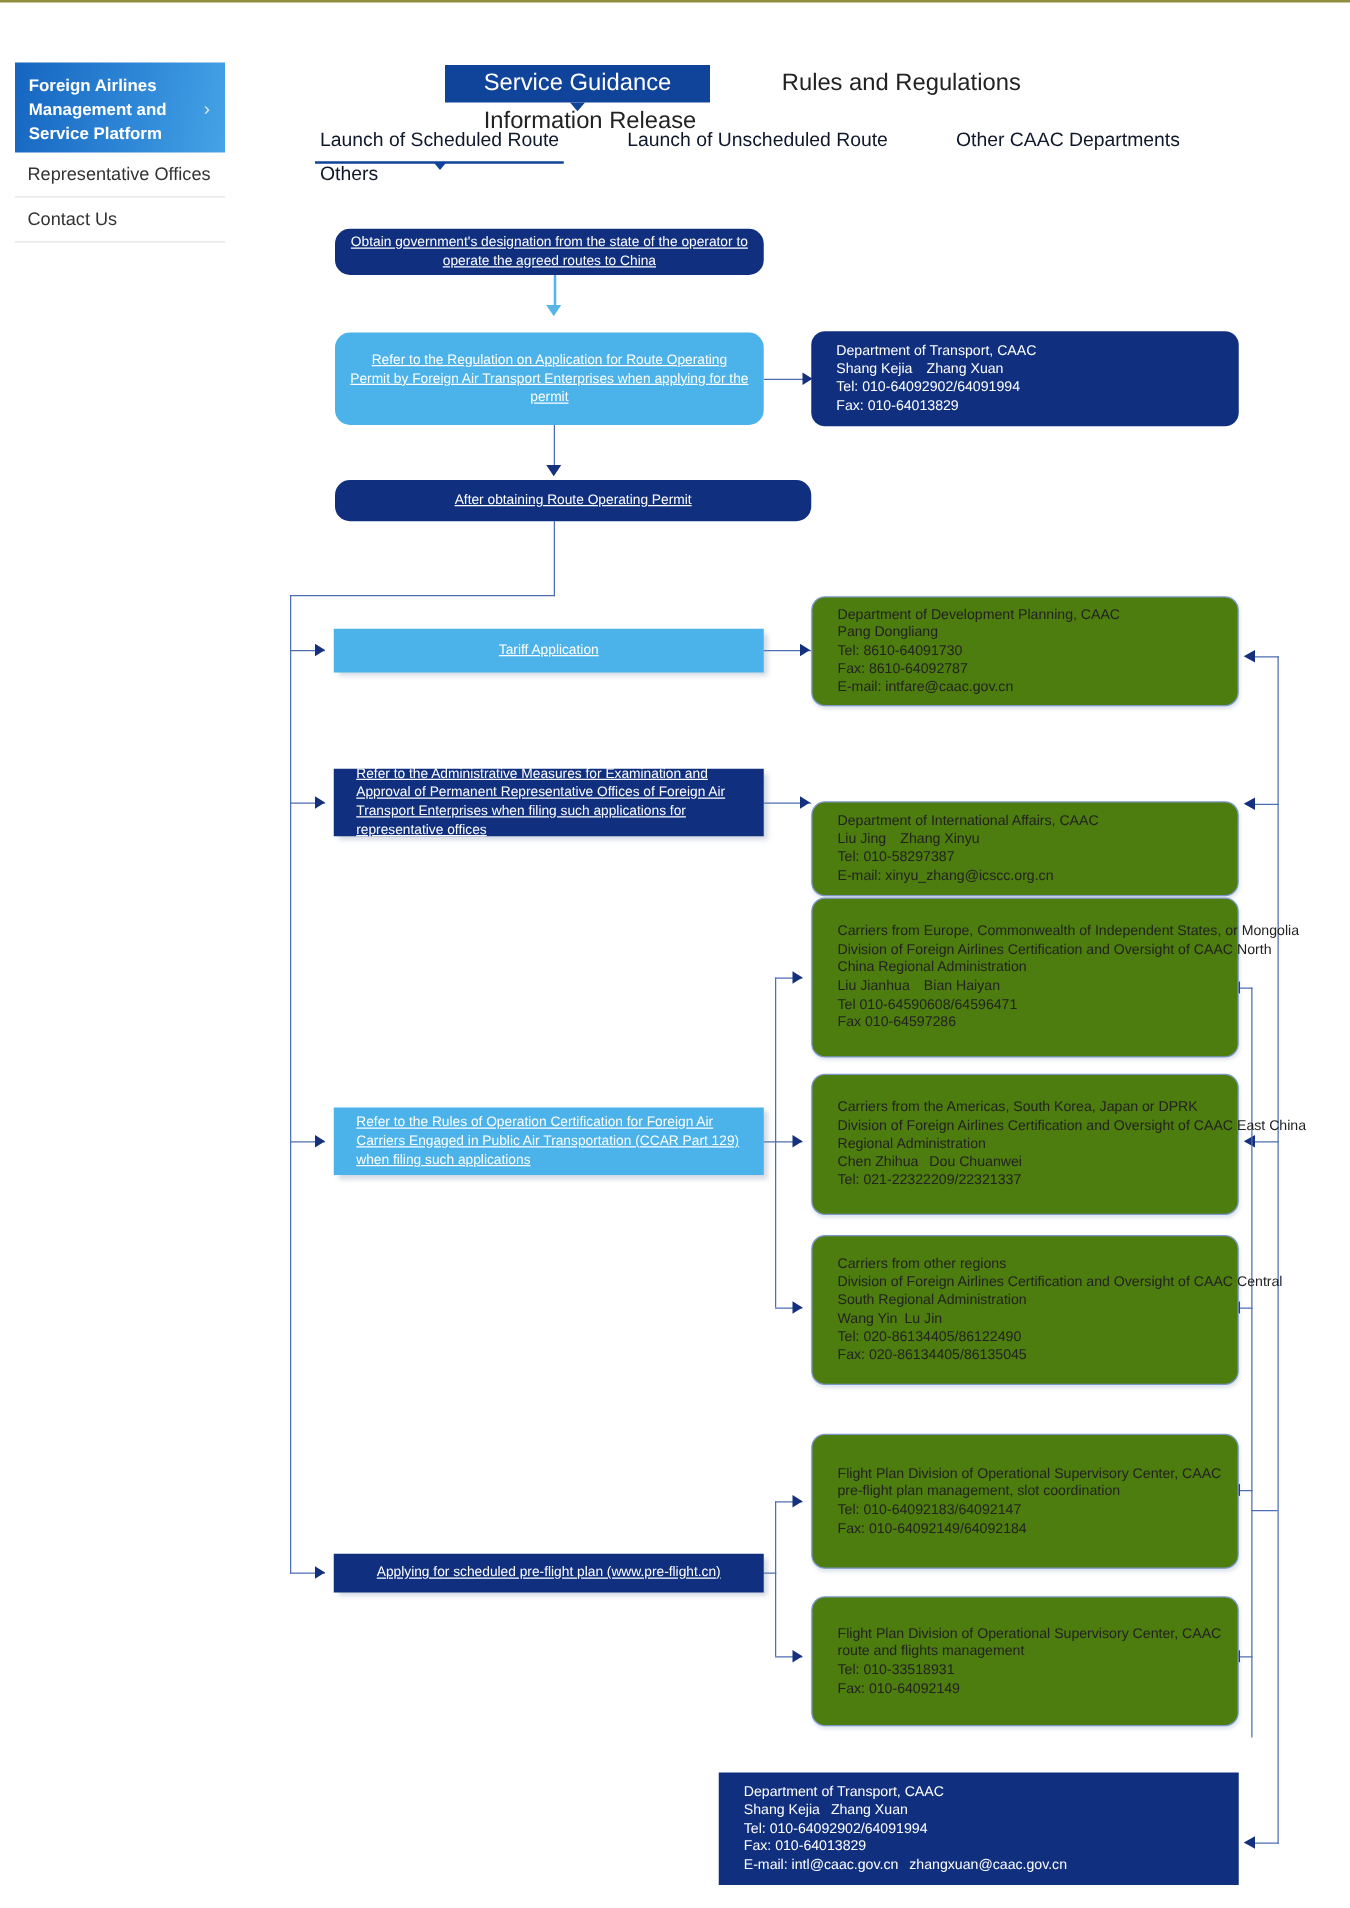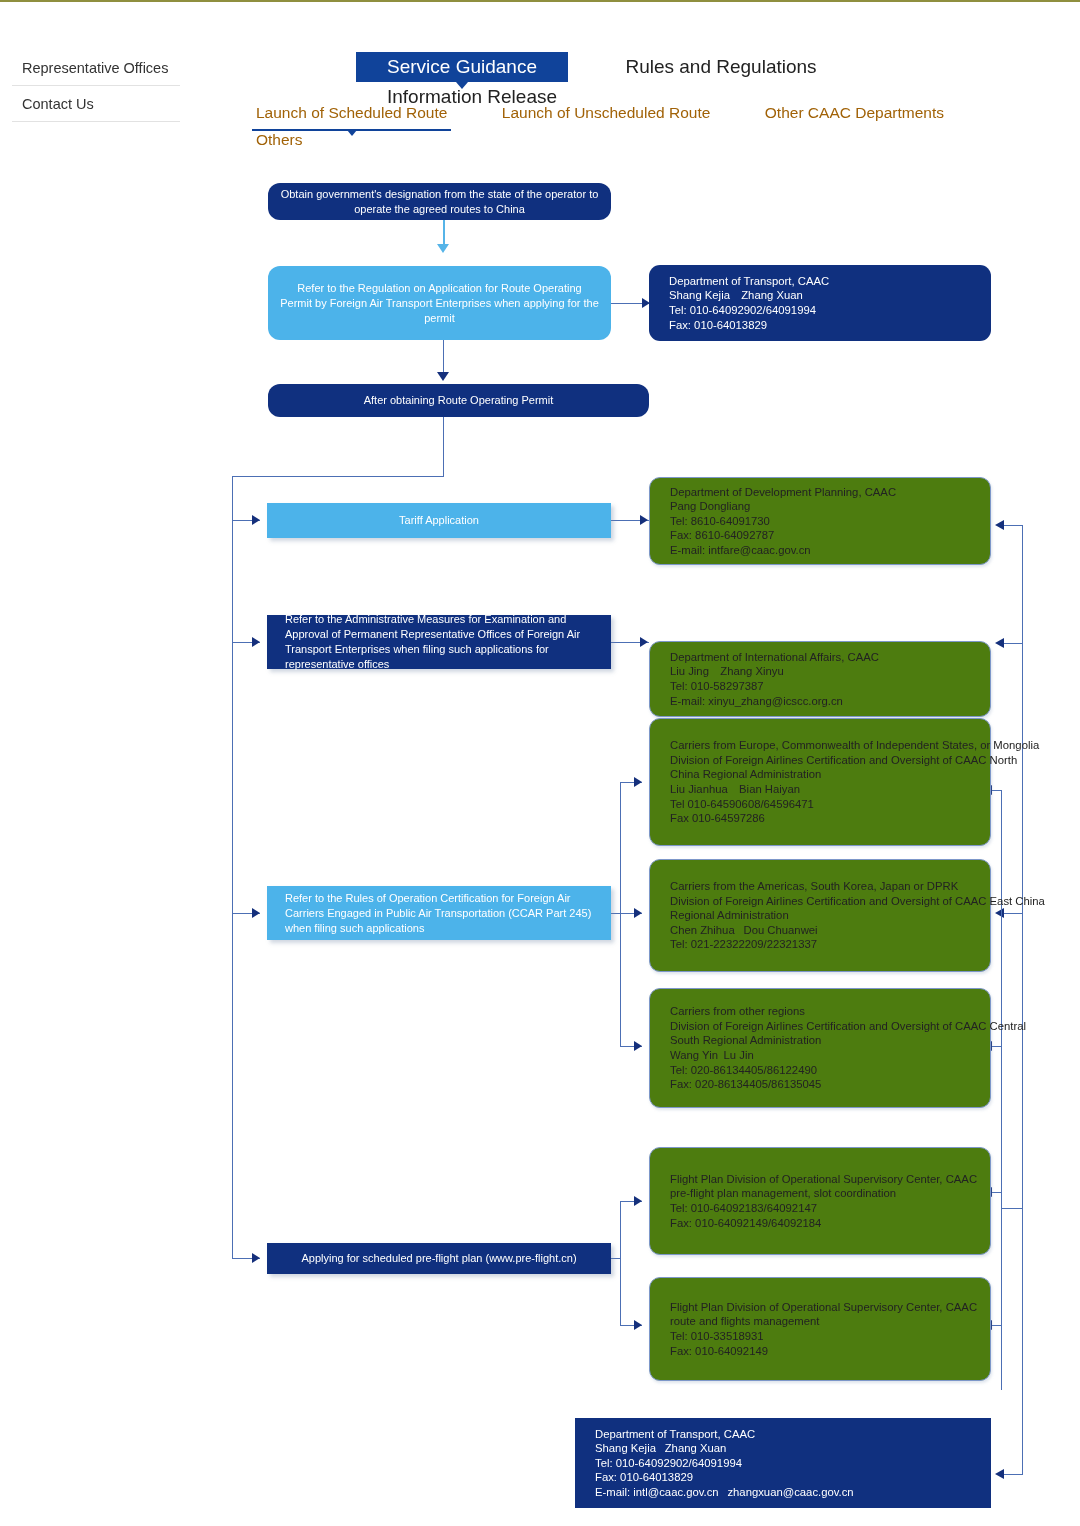--- a/index.html
+++ b/index.html
@@ -48,31 +48,31 @@
     padding:4px 31px; margin-right:22px; vertical-align:top;
   }
   .tab.active{ background:#10439a; color:#ffffff; position:relative; }
   .tab.active .tri{
     position:absolute; left:50%; margin-left:-6px; bottom:-7px;
     width:0;height:0;border-left:6px solid transparent;border-right:6px solid transparent;
     border-top:7px solid #10439a;
   }
   .subtabs-row{ position:absolute; left:252px; top:104px; }
   .subtab{
-    display:inline-block; font-size:15.5px; color:#a16207;
+    display:inline-block; font-size:15.5px; color:#0f172a;
     padding:0 4px 7px 4px; margin-right:42px; position:relative;
   }
   .subtab.active{ border-bottom:2.5px solid #10439a; }
   .subtab.active .tri2{
     position:absolute; left:50%; margin-left:-5px; bottom:-7px;
     width:0;height:0;border-left:5px solid transparent;border-right:5px solid transparent;
     border-top:6px solid #10439a;
   }
   
-  .box{ position:absolute; color:#ffffff; font-size:11px; line-height:15px; }
+  .box{ position:absolute; color:#ffffff; font-size:11px; line-height:15px;text-decoration:underline; }
   .box-dark{ background:#10307f; }
   .box-light{ background:#4cb3ea; }
   .rounded{ border-radius:12px; }
   .shadow{ box-shadow:3px 3px 4px rgba(120,140,170,.35); }
   .ctr{ display:flex; align-items:center; justify-content:center; text-align:center; padding:4px 12px;}
   .lft{ display:flex; align-items:center; justify-content:flex-start; text-align:left; padding:4px 18px;}
   
   .card{
     position:absolute; background:#4d7c0f; border:1px solid #7d97c9;
     border-radius:11px; color:#222222; font-size:11.3px; line-height:14.6px;
@@ -107,20 +107,24 @@
     border-right:9px solid #15307c;
   }
 </style>
 </head>
 <body>
 
 <div class="topstrip"></div>
 <div class="topstrip-white"></div>
 
 <div class="sidebar">
+  <div class="brand">
+    <span>Foreign Airlines Management and Service Platform</span>
+    <span class="brand-chevron">›</span>
+  </div>
   <div class="side-item">
     <span>Representative Offices</span>
   </div>
   <div class="side-item">
     <span>Contact Us</span>
   </div>
 </div>
 
 <div class="tabs-row">
   <div class="tab active">
@@ -230,21 +234,21 @@
 
 <div class="box box-light shadow ctr" style="left:267px;top:503px;width:344px;height:35px;">
   <span>Tariff Application</span>
 </div>
 
 <div class="box box-dark shadow lft" style="left:267px;top:615px;width:344px;height:54px;">
   <span>Refer to the Administrative Measures for Examination and Approval of Permanent Representative Offices of Foreign Air Transport Enterprises when filing such applications for representative offices</span>
 </div>
 
 <div class="box box-light shadow lft" style="left:267px;top:886px;width:344px;height:54px;">
-  <span>Refer to the Rules of Operation Certification for Foreign Air Carriers Engaged in Public Air Transportation (CCAR Part 245) when filing such applications</span>
+  <span>Refer to the Rules of Operation Certification for Foreign Air Carriers Engaged in Public Air Transportation (CCAR Part 129) when filing such applications</span>
 </div>
 
 <div class="box box-dark shadow ctr" style="left:267px;top:1243px;width:344px;height:31px;">
   <span>Applying for scheduled pre-flight plan (www.pre-flight.cn)</span>
 </div>
 
 <div class="card-dark rounded" style="left:649px;top:265px;width:342px;height:76px;">
   <div>
     <div class="ln">Department of Transport, CAAC</div>
     <div class="ln">Shang Kejia Zhang Xuan</div>

